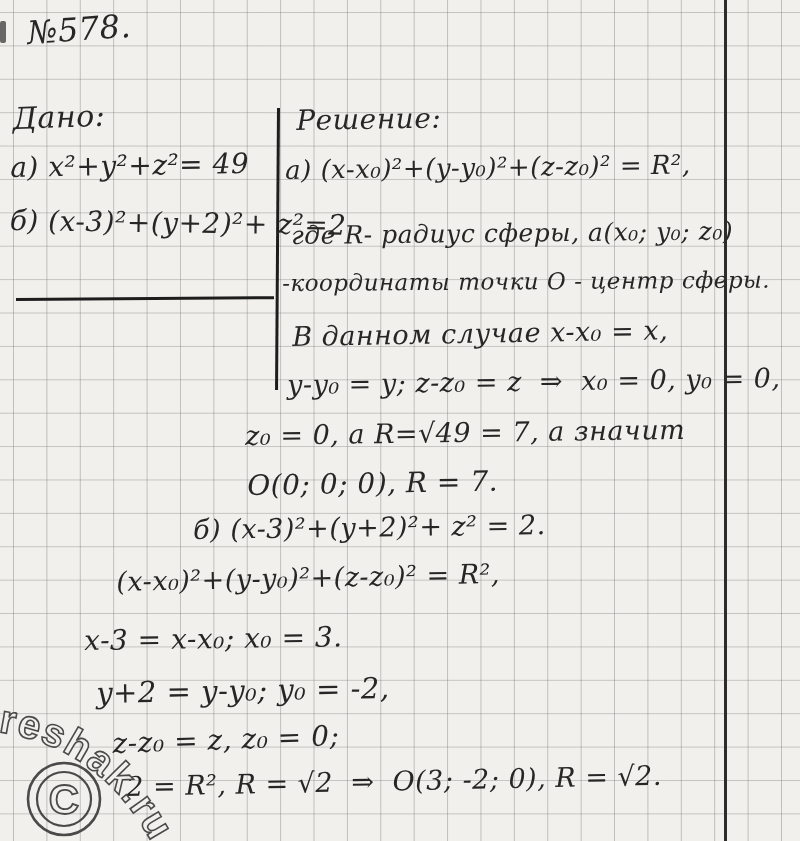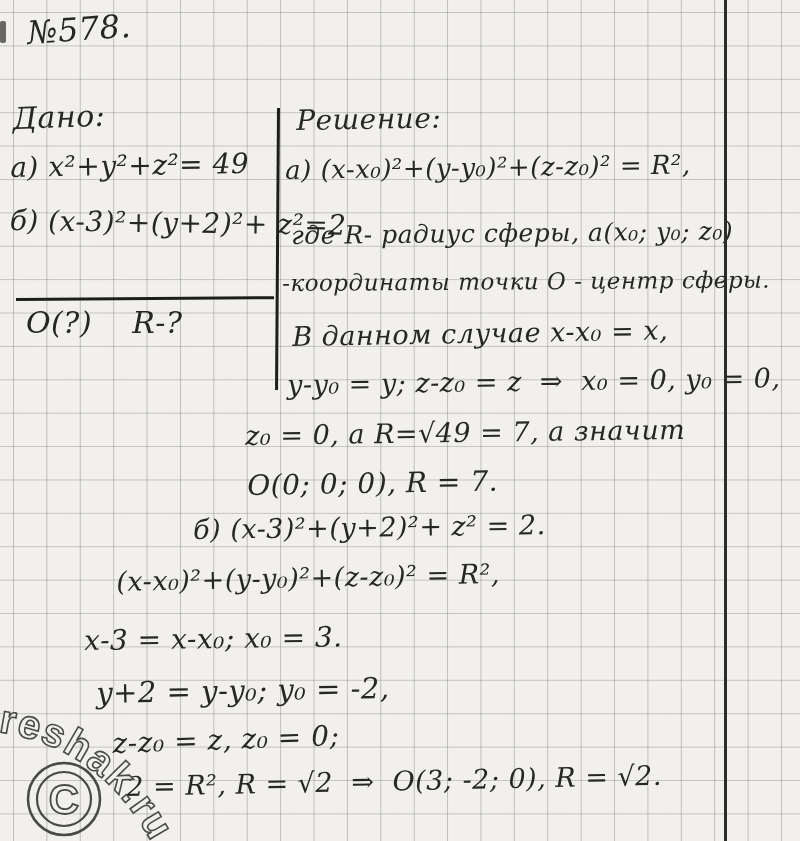--- a/index.html
+++ b/index.html
@@ -59,21 +59,20 @@
   <div class="rule" style="left:16px;top:298px;width:258px;height:3px;transform:rotate(-0.4deg);"></div>
 
   <div class="hw" style="left:26px;top:16px;font-size:32px;transform:rotate(-4deg);">№578.</div>
 
   <div class="hw" style="left:12px;top:102px;font-size:30px;transform:rotate(-2deg);">Дано:</div>
 
   <div class="hw" style="left:10px;top:153px;font-size:28px;transform:rotate(-1deg);">а) x²+y²+z²= 49</div>
 
   <div class="hw" style="left:10px;top:206px;font-size:28px;transform:rotate(0.8deg);">б) (x-3)²+(y+2)²+ z²=2</div>
 
-  <div class="hw" style="left:26px;top:306px;font-size:30px;">O(?)    R-?</div>
 
   <div class="hw" style="left:296px;top:106px;font-size:28px;transform:rotate(-1deg);">Решение:</div>
 
   <div class="hw" style="left:285px;top:156px;font-size:26px;transform:rotate(-0.8deg);">а) (x-x₀)²+(y-y₀)²+(z-z₀)² = R²,</div>
 
   <div class="hw" style="left:291px;top:222px;font-size:25px;transform:rotate(-0.6deg);">где R- радиус сферы, а(x₀; y₀; z₀)</div>
 
   <div class="hw" style="left:282px;top:271px;font-size:23px;transform:rotate(-0.4deg);">-координаты точки O - центр сферы.</div>
 
   <div class="hw" style="left:292px;top:322px;font-size:27px;transform:rotate(-1deg);">В данном случае x-x₀ = x,</div>

